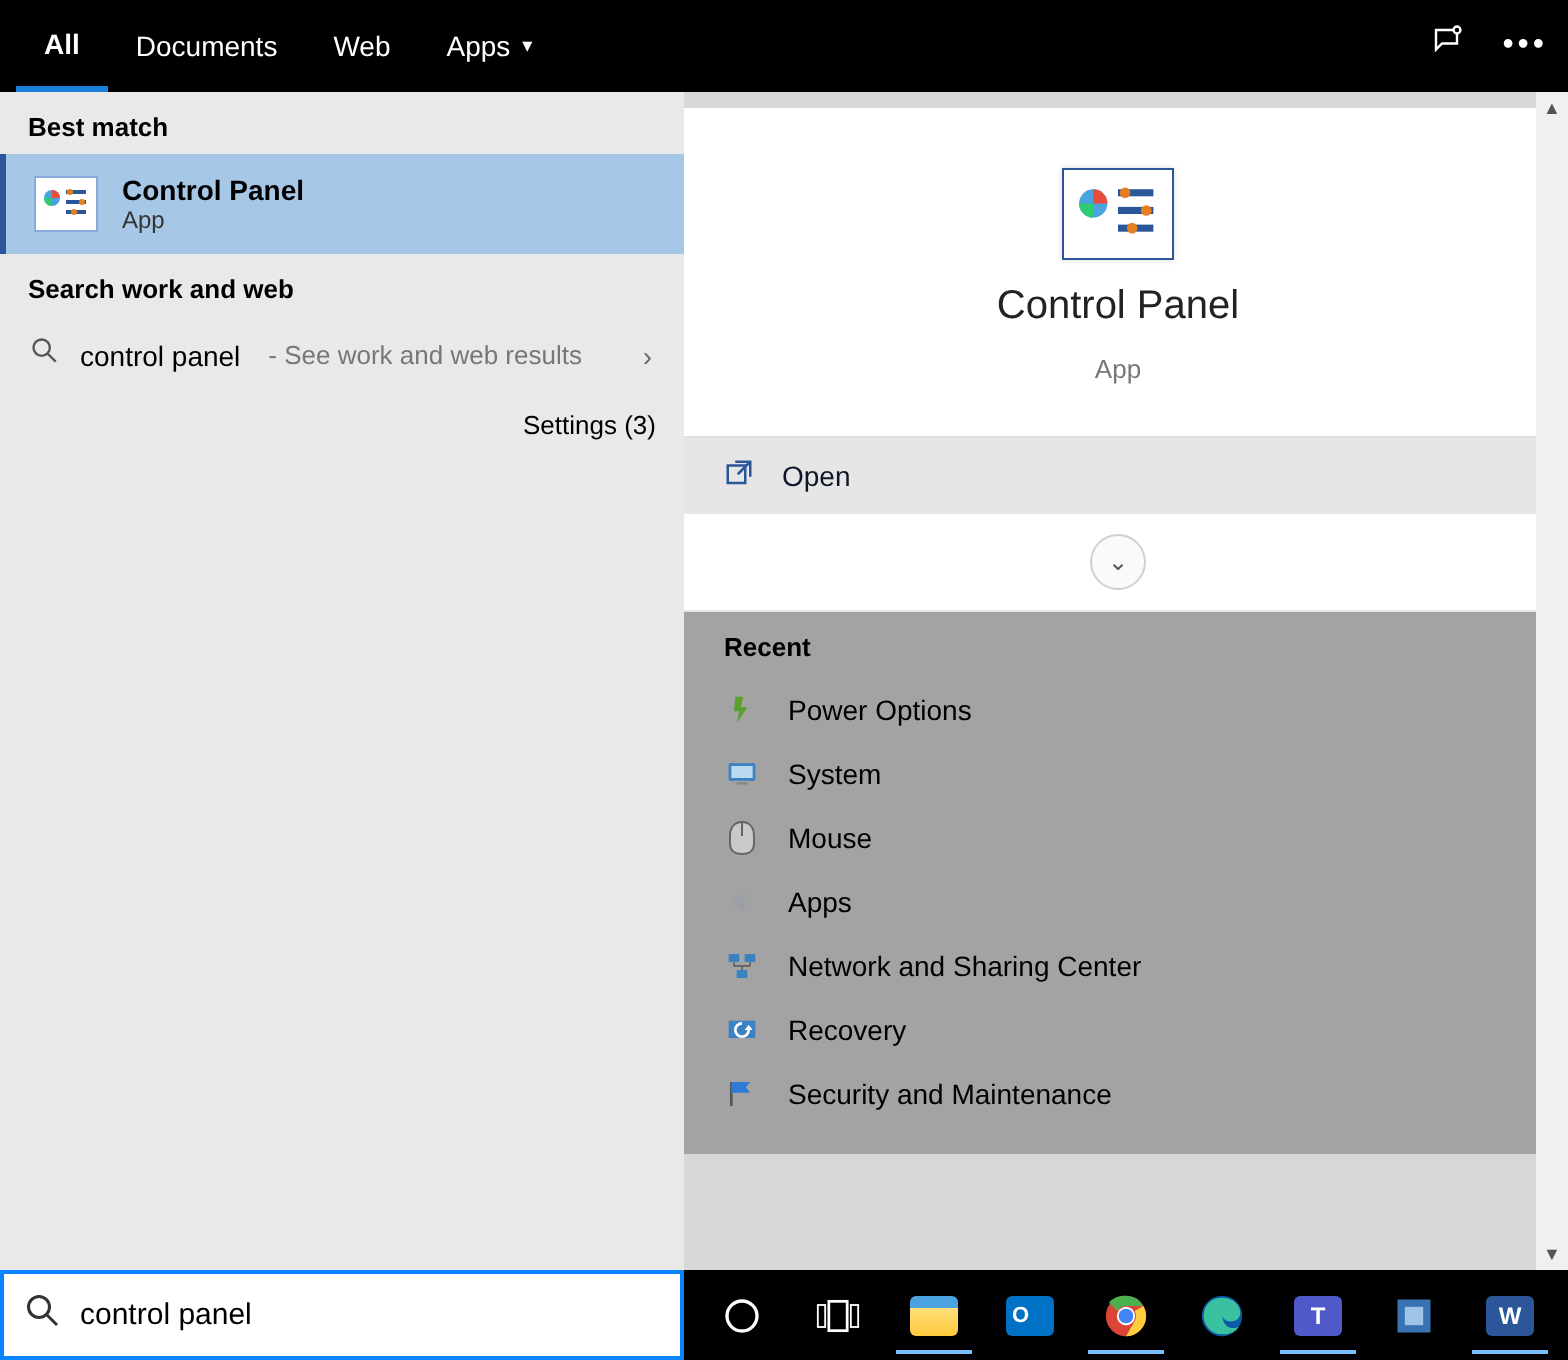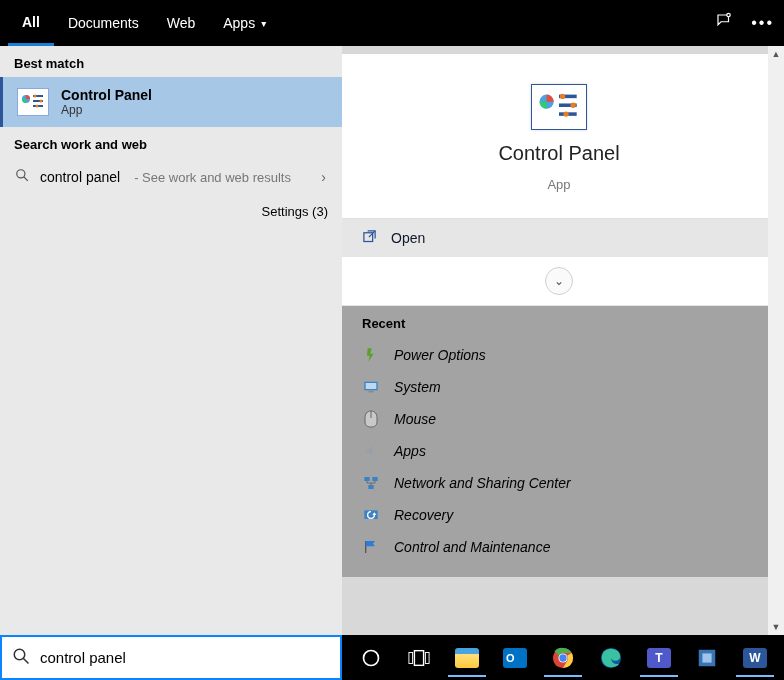--- a/index.html
+++ b/index.html
@@ -73,21 +73,21 @@
   .expand-btn {
     width: 28px; height: 28px; border-radius: 14px; border:1px solid #d0d0d0;
     background: #fafafa; display:flex; align-items:center; justify-content:center;
     cursor:pointer; color:#555; font-size:12px;
   }
 
   .recent-panel { background:#a3a3a3; margin-right:8px; padding: 4px 20px 14px; }
   .recent-label { font-size: 13px; font-weight: 600; padding: 6px 0 8px; }
   .recent-item {
     display:flex; align-items:center; gap: 14px; padding: 7px 0;
-    cursor:pointer; font-size: 14px; color:#000;font-style:italic;
+    cursor:pointer; font-size: 14px; color:#000;
   }
   .ri-icon {
     width: 18px; height: 18px; display:flex; align-items:center; justify-content:center;
     font-size: 14px;
   }
 
   .scrollbar { position:absolute; right:0; top:0; width:16px; height:100%; background:#f0f0f0;}
   .scroll-arrow { position:absolute; left:0; width:16px; height:16px; background:#f0f0f0; display:flex; align-items:center; justify-content:center; font-size:9px; color:#555; cursor:pointer;}
   .scroll-arrow.up { top:0; }
   .scroll-arrow.down{ bottom:0;}
@@ -278,21 +278,21 @@
           </span>
         <span>Recovery</span>
       </div>
       <div class="recent-item">
         <span class="ri-icon">
             <svg width="16" height="16" viewBox="0 0 24 24">
               <path d="M4 3v18" stroke="#555" stroke-width="2"></path>
               <path d="M4 3h14l-3 4 3 4H4z" fill="#2e7cd6"></path>
             </svg>
           </span>
-        <span>Control and Maintenance</span>
+        <span>Security and Maintenance</span>
       </div>
     </div>
 
     <div class="scrollbar">
       <div class="scroll-arrow up">▲</div>
       <div class="scroll-arrow down">▼</div>
     </div>
   </div>
 </div>
 

